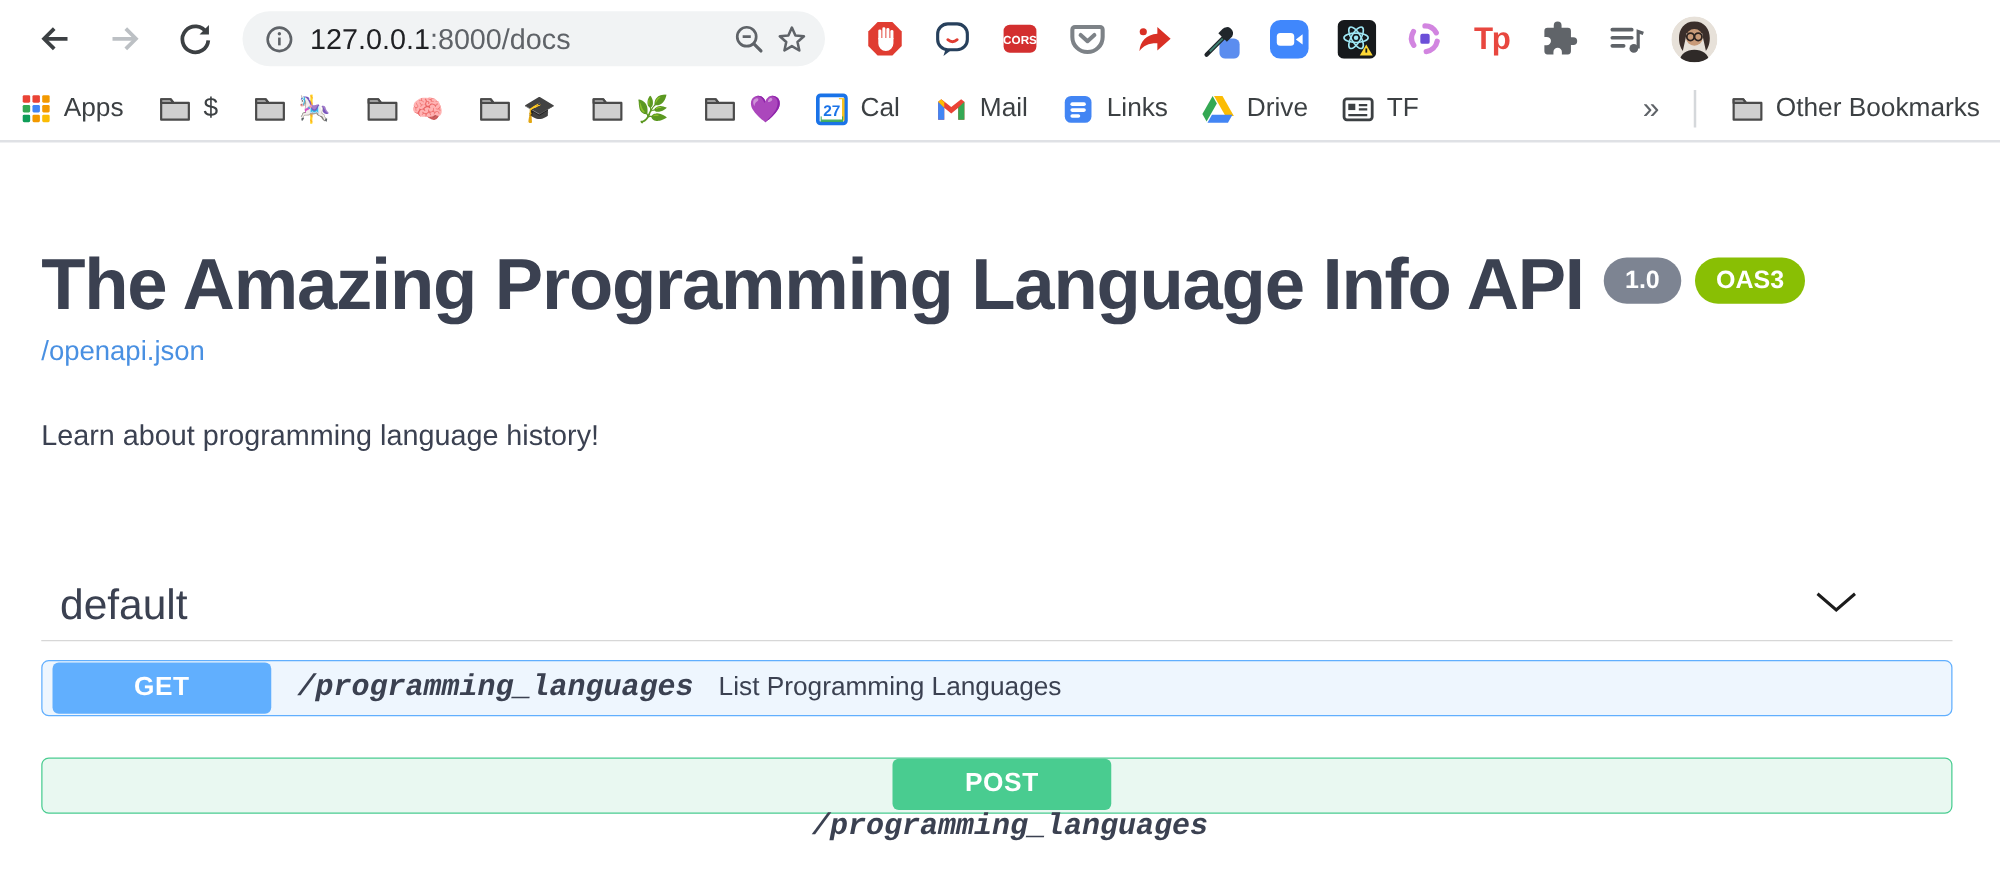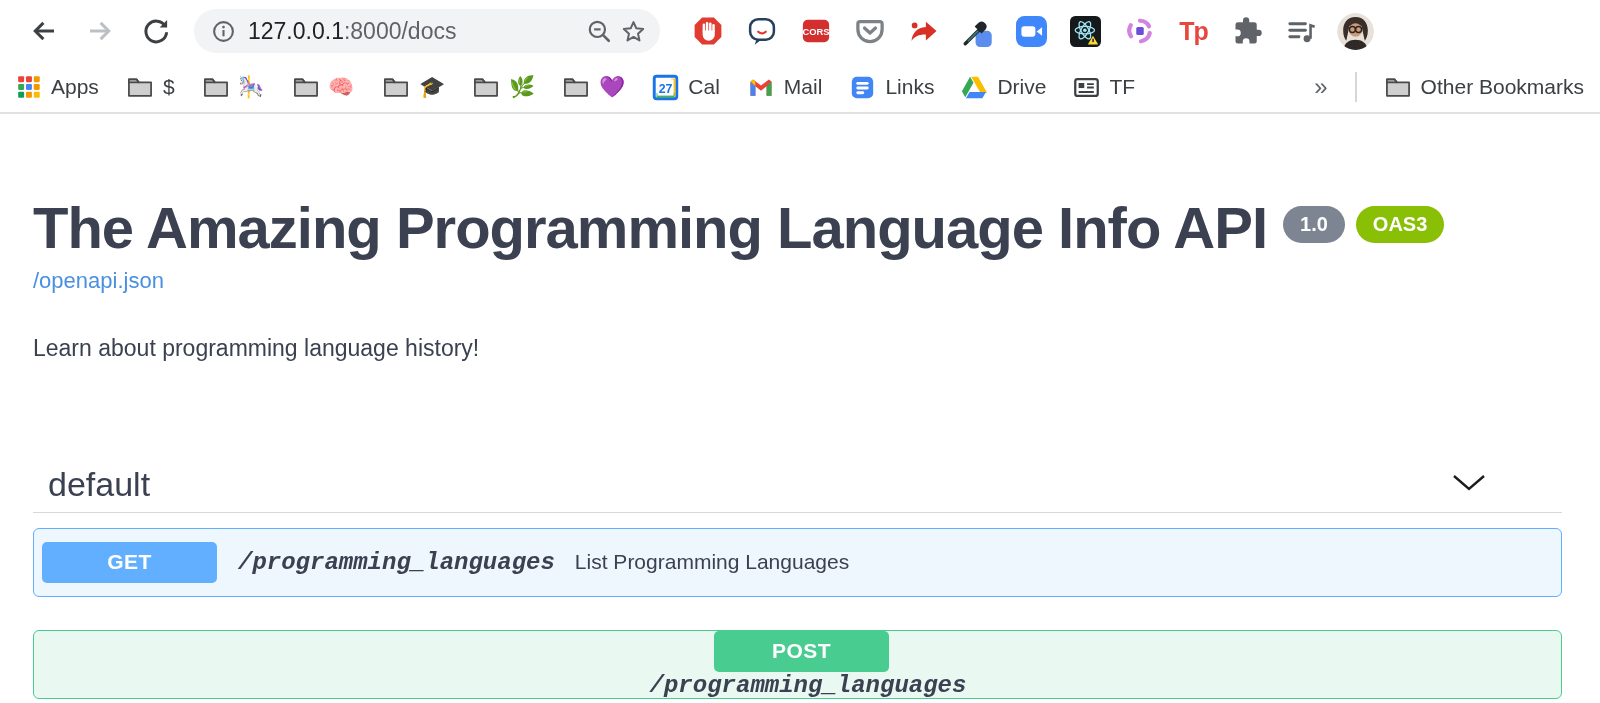--- a/index.html
+++ b/index.html
@@ -41,21 +41,21 @@
   .badge { color:#fff; font-weight:bold; font-size:20px; border-radius:19px; height:37px;
            display:flex; align-items:center; padding:0 17px; margin-top:8px; flex:none; }
   .vbadge { background:#7d8492; margin-left:16px; }
   .obadge { background:#89bf04; margin-left:11px; }
   .spec { display:inline-block; font-size:22px; color:#4990e2; margin-top:9px; text-decoration:none; cursor:pointer; }
   .desc { font-size:23px; margin:41px 0 0; color:#3b4151; }
   .section { margin:96px 38px 0 33px; }
   .sec-head { display:flex; align-items:center; justify-content:space-between; height:55px;
               padding:0 75px 0 15px; border-bottom:1.5px solid #d7d7d7; cursor:pointer; }
   .sec-head h3 { font-size:34px; margin:0; color:#3b4151; font-weight:normal; }
-  .op { display:flex; align-items:center; height:69px; border-radius:6px; margin-top:15px; cursor:pointer; }
+  .op { display:flex; align-items:center; height:45px; border-radius:6px; margin-top:15px; cursor:pointer; }
   .op-get  { background:#eef6fe; border:1.5px solid #61affe; }
   .op-post { background:#e9f8f1; border:1.5px solid #49cc90; margin-top:33px;flex-direction:column; }
   .mbadge { width:175px; height:41px; border-radius:5px; color:#fff; font-weight:bold; font-size:21px;
             display:flex; align-items:center; justify-content:center; margin-left:8px; letter-spacing:.5px; flex:none; }
   .op-get .mbadge { background:#61affe; }
   .op-post .mbadge { background:#49cc90; }
   .oppath { font-family:"Liberation Mono","DejaVu Sans Mono",monospace; font-weight:bold; font-size:24px;
             color:#3b4151; margin-left:21px;font-style:italic; }
   .opsum { font-size:21px; color:#3b4151; margin-left:20px; }
 </style>

